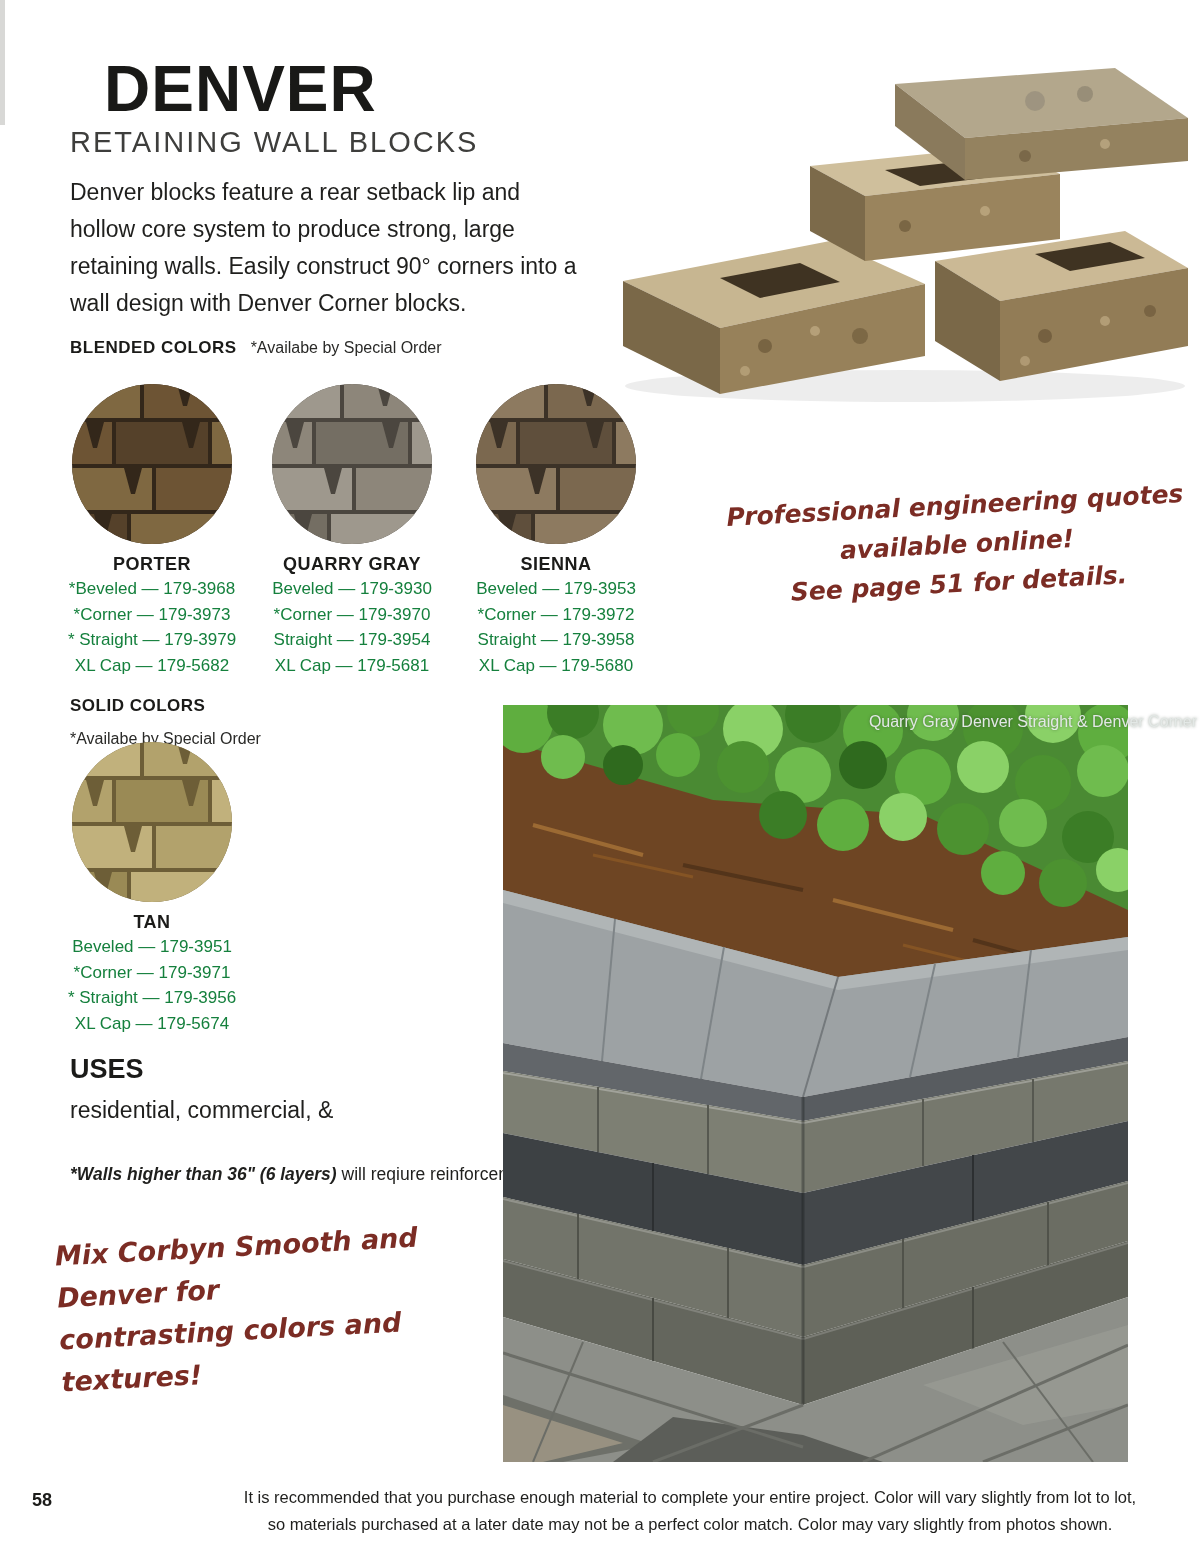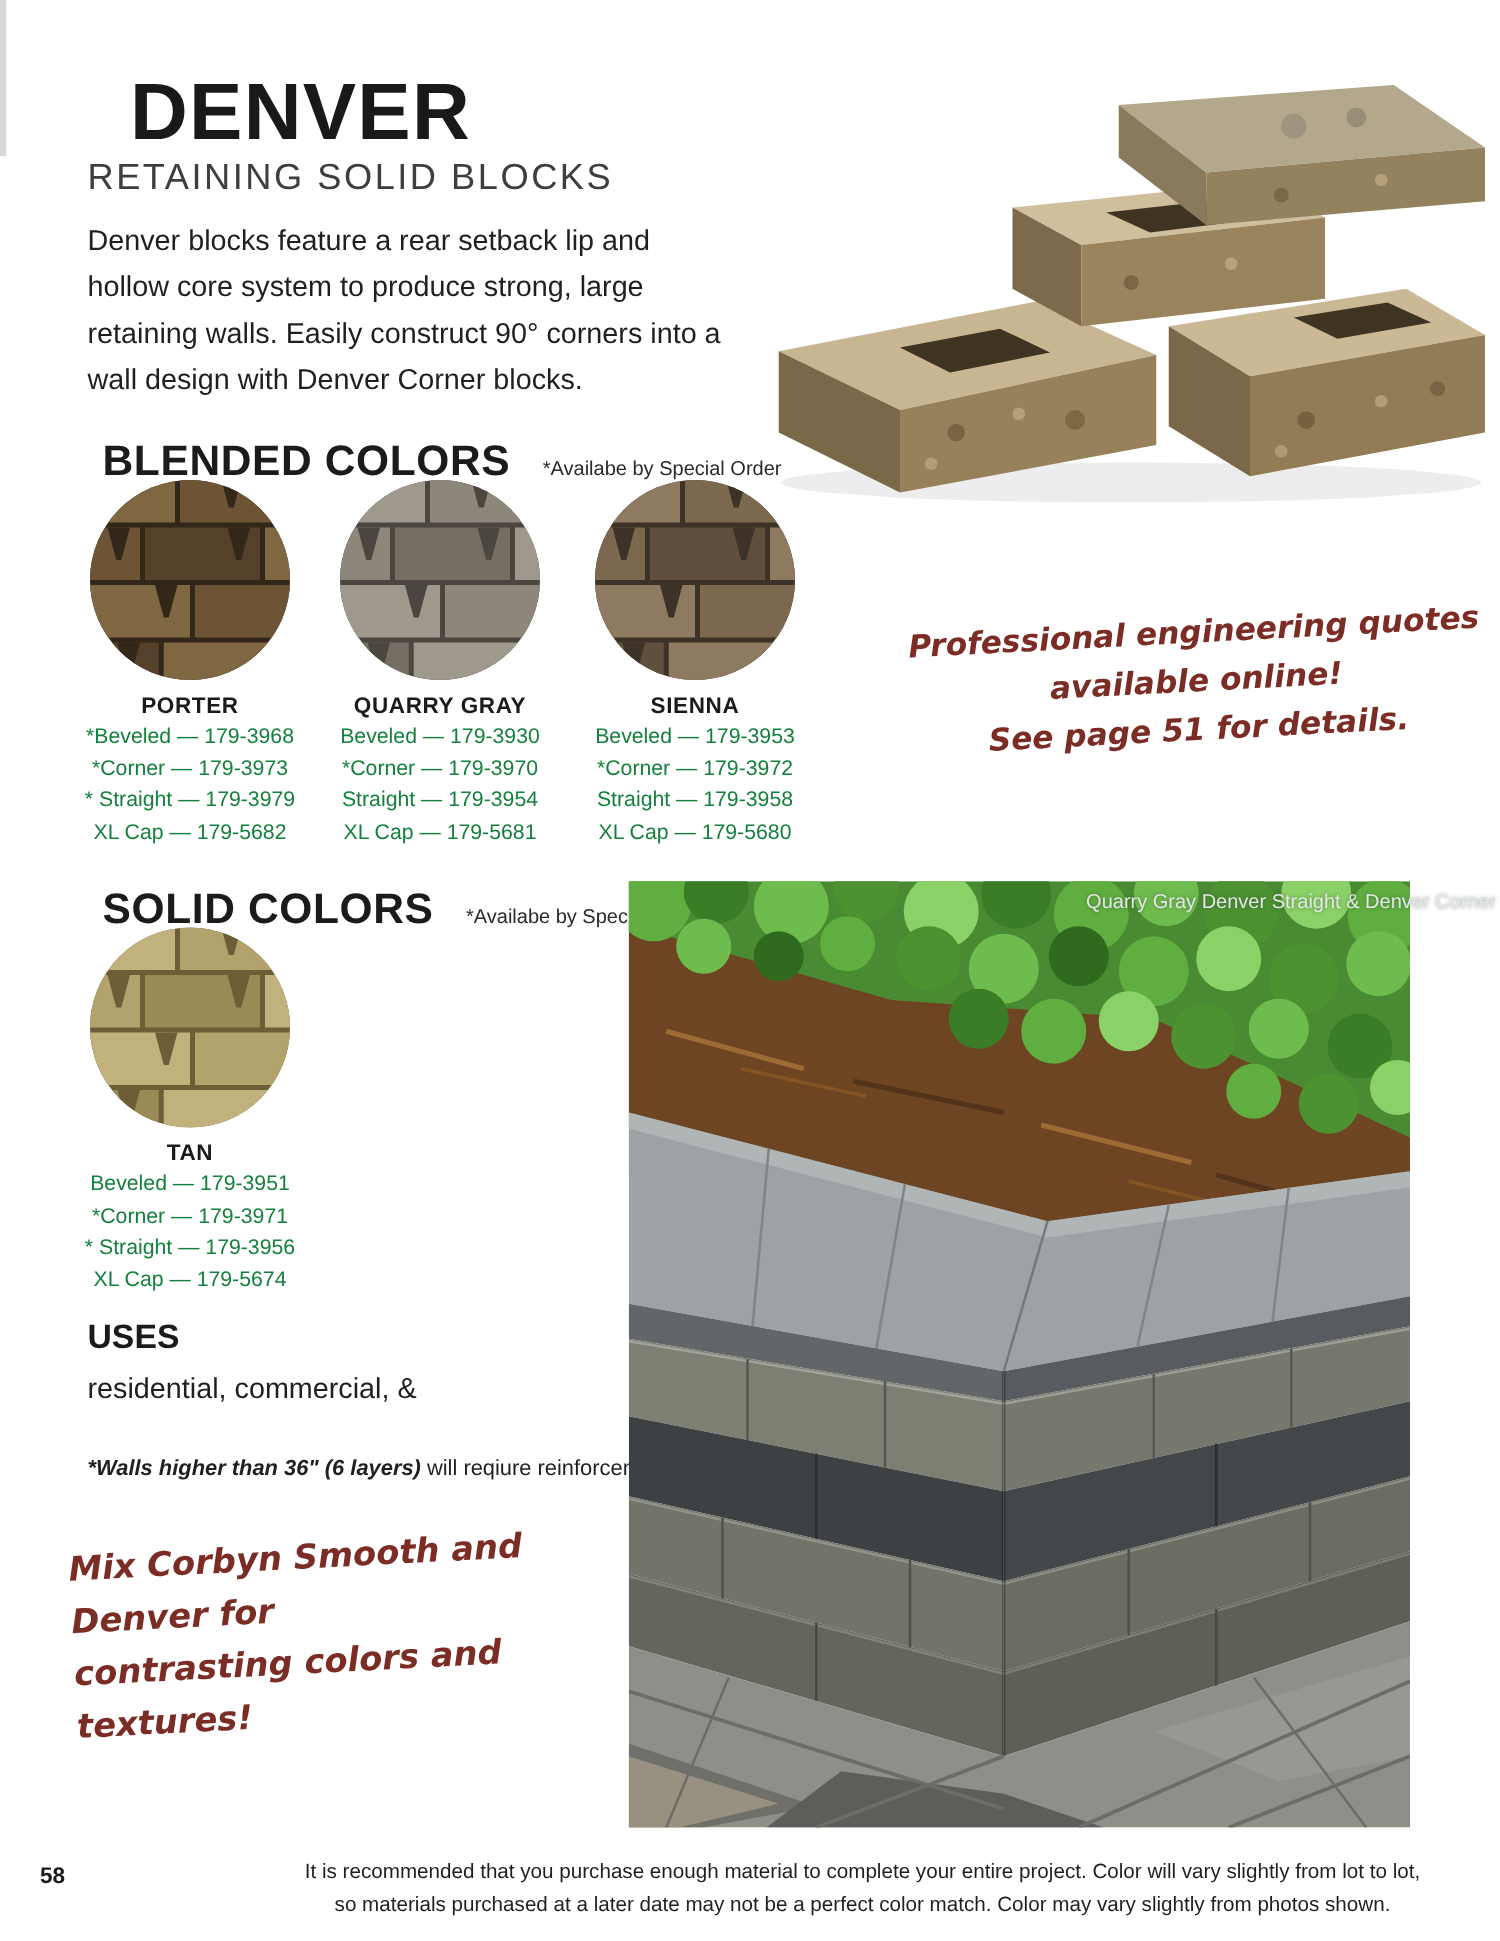--- a/index.html
+++ b/index.html
@@ -8,24 +8,24 @@
     font-family:"Liberation Sans", sans-serif;color:#1f1f1d;overflow:hidden;
   }
   .abs{position:absolute;}
   .left-strip{left:0;top:0;width:5px;height:125px;background:#d8d8d6;}
 
   .title{left:68px;top:52px;font-size:64px;font-weight:800;letter-spacing:1px;color:#191917;margin-left:36px;}
   .subtitle{left:70px;top:126px;font-size:29px;font-weight:400;letter-spacing:2px;color:#3e3e3c;}
   .desc{left:70px;top:174px;width:510px;font-size:23px;line-height:37px;color:#1f1f1d;}
 
   .sec-head{display:flex;align-items:baseline;gap:14px;}
-  .sec-head h2{margin:12px;font-size:34px;font-weight:800;letter-spacing:0.5px;color:#1b1b19;}
+  .sec-head h2{margin:0;font-size:17px;font-weight:800;letter-spacing:0.5px;color:#1b1b19;}
   .sec-head .note{font-size:16px;color:#2a2a28;}
   .blended-head{left:70px;top:338px;}
-  .solid-head{left:70px;top:696px;}
+  .solid-head{left:70px;top:696px;flex-direction:column;}
 
   .swatch-col{width:220px;text-align:center;}
   .col1{left:42px;top:384px;}
   .col2{left:242px;top:384px;}
   .col3{left:446px;top:384px;}
   .col-tan{left:42px;top:742px;}
   svg.swatch{display:block;margin:0 auto;width:160px;height:160px;}
   .swatch-name{margin-top:10px;font-size:18px;font-weight:800;letter-spacing:0.5px;color:#1b1b19;}
   .sku-line{font-size:17px;line-height:23.5px;color:#15803d;margin-top:2px;}
 
@@ -52,21 +52,21 @@
 
   .footer-num{left:32px;top:1490px;font-size:18px;font-weight:800;color:#1b1b19;text-align:center;}
   .footer-text{left:190px;top:1484px;width:1000px;text-align:center;font-size:16.5px;line-height:27px;color:#1f1f1d;}
 </style>
 </head>
 <body>
 
 <div class="abs left-strip"></div>
 
 <div class="abs title">DENVER</div>
-<div class="abs subtitle">RETAINING SOLID BLOCKS</div>
+<div class="abs subtitle">RETAINING WALL BLOCKS</div>
 <div class="abs desc">Denver blocks feature a rear setback lip and hollow core system to produce strong, large retaining walls. Easily construct 90° corners into a wall design with Denver Corner blocks.</div>
 
 <div class="abs sec-head blended-head">
   <h2>BLENDED COLORS</h2>
   <span class="note">*Availabe by Special Order</span>
 </div>
 
 <div class="abs swatch-col col1">
   <svg class="swatch sw-porter" viewBox="0 0 160 160">
     <clipPath id="cp-porter">

